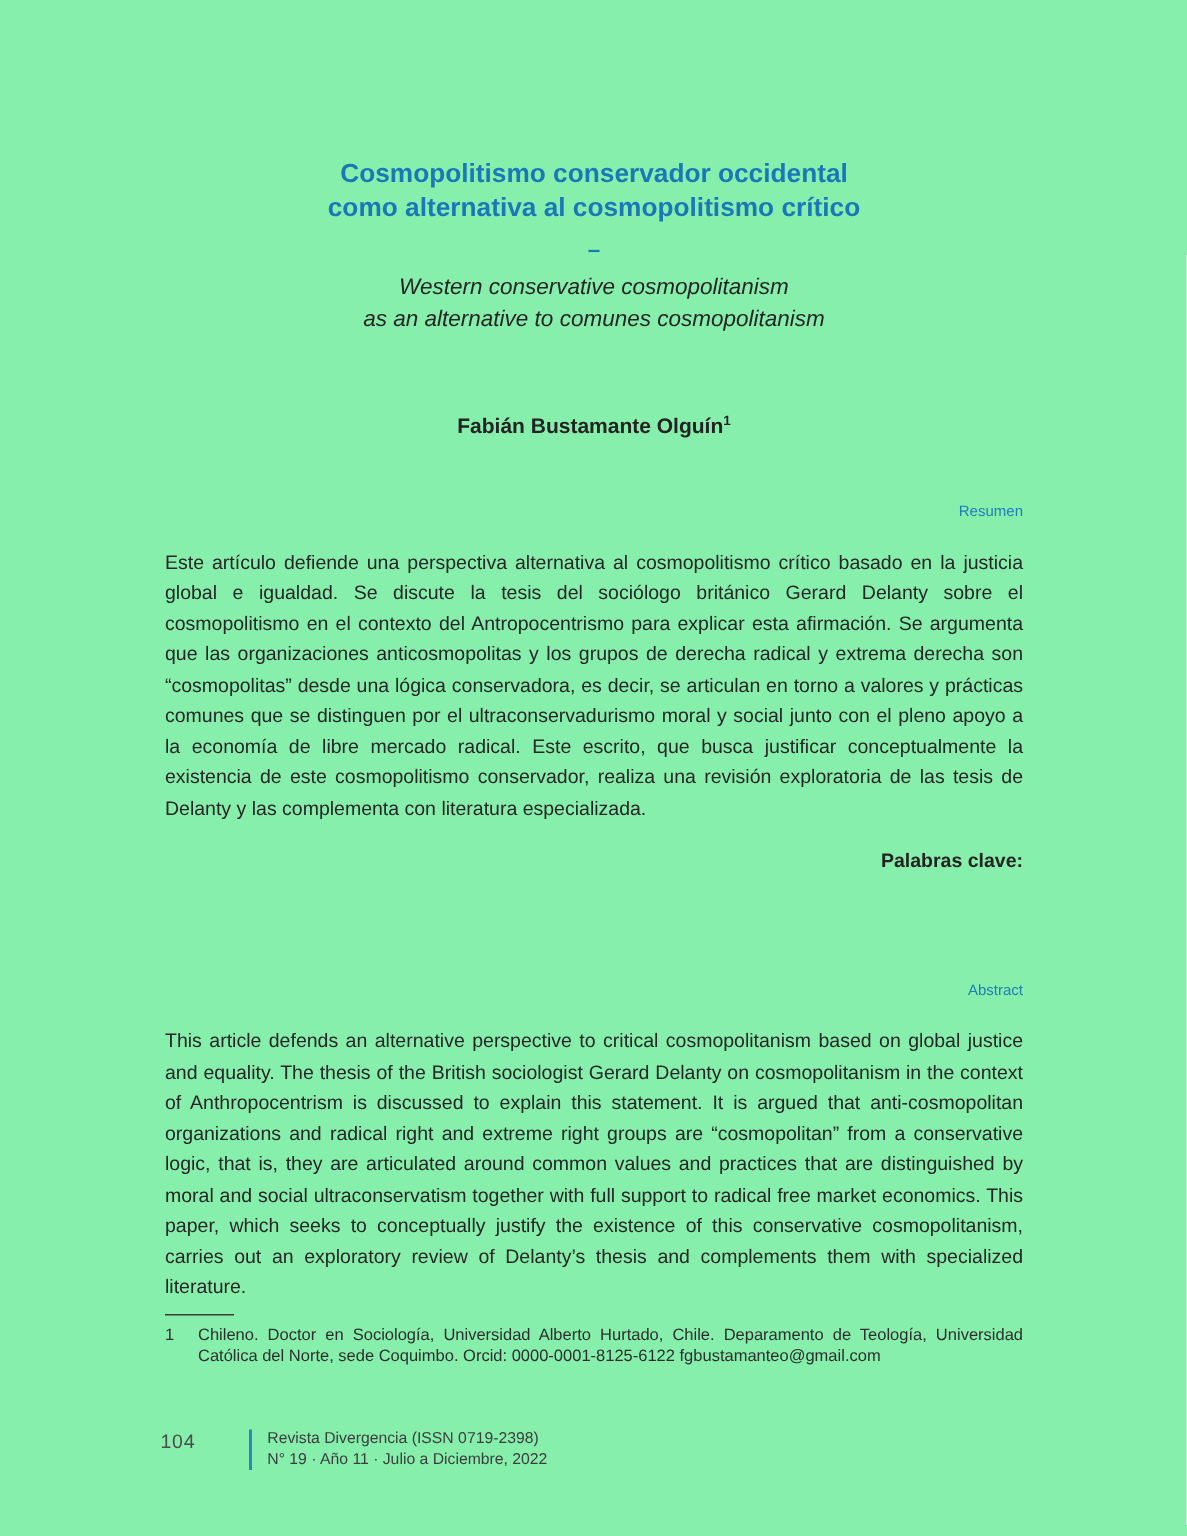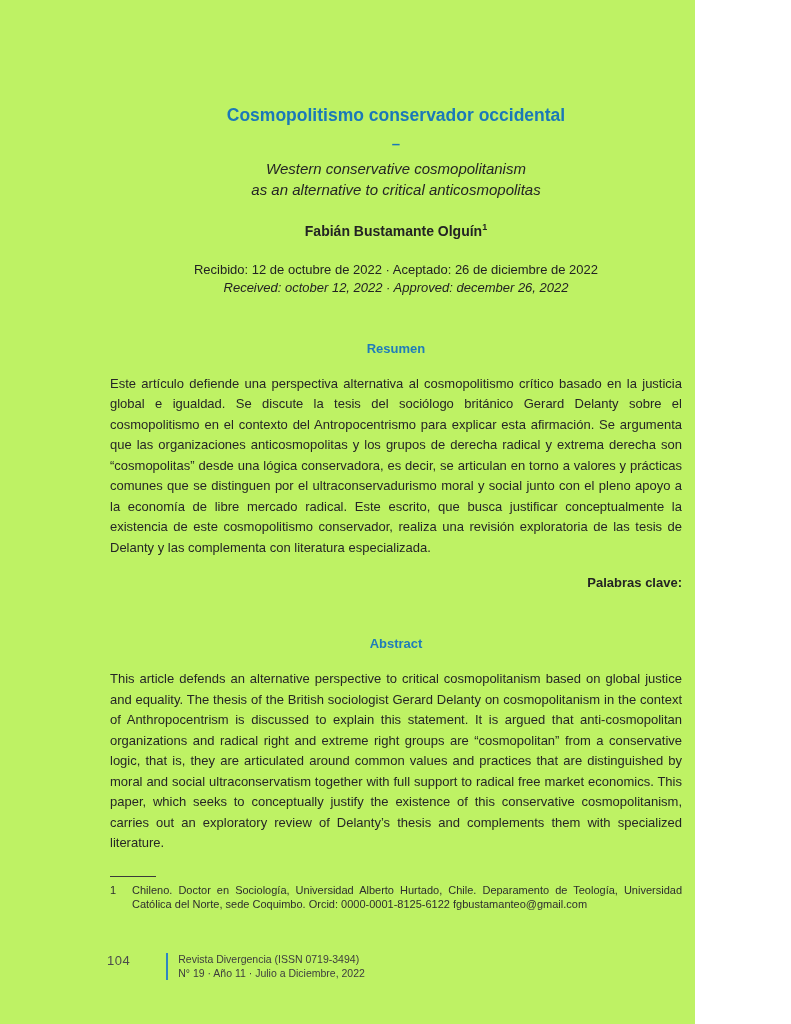--- a/index.html
+++ b/index.html
@@ -1,50 +1,50 @@
 <!DOCTYPE html>
 <html><head>
 <meta charset="utf-8">
 <style>
   html,body { margin:0; padding:0; background:#ffffff; }
   .page {
     position:relative;
-    width:695px; height:1024px;
-    background:#bef264;
+    width:791px; height:1024px;
+    background:#86efac;
     font-family:"Liberation Sans", sans-serif;
     color:#2b2b2b;
     overflow:hidden;
   }
   .content {
     position:absolute; left:110px; top:0; width:572px;
   }
   .title-block { margin-top:104px; text-align:center; }
   .title-es {
     color:#1b78b8; font-size:17.5px; font-weight:bold; line-height:23px; margin:0;
   }
   .title-divider {
     color:#1b78b8; font-size:15px; font-weight:bold; line-height:15px;
     margin-top:9px; margin-bottom:7px;
   }
   .title-en {
     font-style:italic; font-size:15px; font-weight:500;
     line-height:21px; color:#252525; margin:4px;
   }
   .author-line {
-    margin-top:22px; text-align:center; font-size:14px; font-weight:bold; color:#232323;
+    margin-top:52px; text-align:center; font-size:14px; font-weight:bold; color:#232323;
   }
   .author-line sup { font-size:9px; }
   .dates-block { margin-top:22px; text-align:center; font-size:13px; line-height:18px; color:#232323; }
   .dates-en { font-style:italic; }
   .section-heading {
-    margin-top:0; text-align:center; color:#1f7cba;
-    font-size:13px; font-weight:bold;
+    margin-top:0; text-align:right; color:#1f7cba;
+    font-size:10px; font-weight:normal;
   }
   .heading-resumen { margin-top:44px; }
-  .heading-abstract { margin-top:44px; }
+  .heading-abstract { margin-top:72px; }
   .body-par {
     margin-top:18px; text-align:justify; font-size:13px; line-height:20.5px; color:#262626;
   }
   .keywords-block { margin-top:16px; text-align:right; font-size:13px; line-height:18px; color:#232323; }
   .keywords-label { font-weight:bold; }
   .footnote {
     position:absolute; left:110px; width:572px; top:876px;
     font-size:11px; line-height:13.5px; color:#2e2e2e;
   }
   .footnote-rule {
@@ -65,36 +65,33 @@
 </style>
 </head>
 <body>
 
 <div class="page">
   <div class="content">
 
     <div class="title-block">
       <h1 class="title-es">
         <span>Cosmopolitismo conservador occidental</span><br>
+        <span>como alternativa al cosmopolitismo crítico</span>
       </h1>
       <div class="title-divider">–</div>
       <h2 class="title-en">
         <span>Western conservative cosmopolitanism</span><br>
-        <span>as an alternative to critical anticosmopolitas</span>
+        <span>as an alternative to comunes cosmopolitanism</span>
       </h2>
     </div>
 
     <div class="author-line">
       <span>Fabián Bustamante Olguín</span><sup>1</sup>
     </div>
 
-    <div class="dates-block">
-      <div class="dates-es">Recibido: 12 de octubre de 2022 · Aceptado: 26 de diciembre de 2022</div>
-      <div class="dates-en">Received: october 12, 2022 · Approved: december 26, 2022</div>
-    </div>
 
     <h3 class="section-heading heading-resumen">Resumen</h3>
     <p class="body-par">Este artículo defiende una perspectiva alternativa al cosmopolitismo crítico basado en la justicia global e igualdad. Se discute la tesis del sociólogo británico Gerard Delanty sobre el cosmopolitismo en el contexto del Antropocentrismo para explicar esta afirmación. Se argumenta que las organizaciones anticosmopolitas y los grupos de derecha radical y extrema derecha son “cosmopolitas” desde una lógica conservadora, es decir, se articulan en torno a valores y prácticas comunes que se distinguen por el ultraconservadurismo moral y social junto con el pleno apoyo a la economía de libre mercado radical. Este escrito, que busca justificar conceptualmente la existencia de este cosmopolitismo conservador, realiza una revisión exploratoria de las tesis de Delanty y las complementa con literatura especializada.</p>
 
     <div class="keywords-block">
       <div class="keywords-label">Palabras clave:</div>
     </div>
 
     <h3 class="section-heading heading-abstract">Abstract</h3>
     <p class="body-par">This article defends an alternative perspective to critical cosmopolitanism based on global justice and equality. The thesis of the British sociologist Gerard Delanty on cosmopolitanism in the context of Anthropocentrism is discussed to explain this statement. It is argued that anti-cosmopolitan organizations and radical right and extreme right groups are “cosmopolitan” from a conservative logic, that is, they are articulated around common values and practices that are distinguished by moral and social ultraconservatism together with full support to radical free market economics. This paper, which seeks to conceptually justify the existence of this conservative cosmopolitanism, carries out an exploratory review of Delanty’s thesis and complements them with specialized literature.</p>
@@ -109,17 +106,17 @@
     <div class="footnote-row">
       <div class="footnote-num">1</div>
       <div class="footnote-text">Chileno. Doctor en Sociología, Universidad Alberto Hurtado, Chile. Deparamento de Teología, Universidad Católica del Norte, sede Coquimbo. Orcid: 0000-0001-8125-6122  fgbustamanteo@gmail.com</div>
     </div>
   </div>
 
   <div class="footer">
     <div class="footer-pagenum">104</div>
     <div class="footer-bar"></div>
     <div class="footer-journal">
-      <div>Revista Divergencia (ISSN 0719-3494)</div>
+      <div>Revista Divergencia (ISSN 0719-2398)</div>
       <div>N° 19 · Año 11 · Julio a Diciembre, 2022</div>
     </div>
   </div>
 </div>
 
 </body></html>

